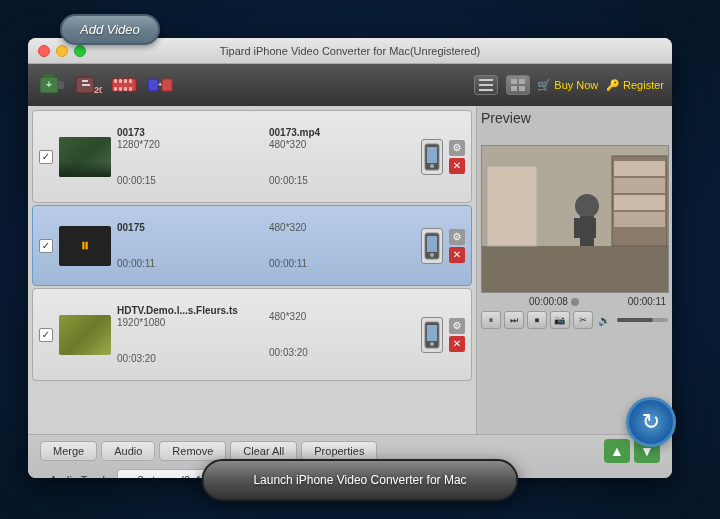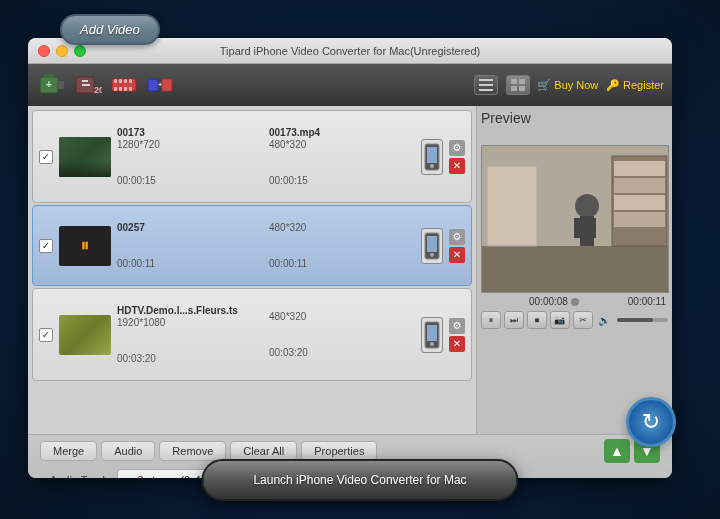--- a/index.html
+++ b/index.html
@@ -567,21 +567,21 @@
       </div>
 
       <div class="file-item selected">
         <div class="file-checkbox checked"></div>
         <div class="file-thumb">
           <div class="thumb-scene2">
             <span class="thumb-pause">⏸</span>
           </div>
         </div>
         <div class="file-info">
-          <span class="file-name">00257</span>
+          <span class="file-name">00175</span>
           <span class="file-dur">00:00:11</span>
         </div>
         <div class="output-col file-info">
           <span class="file-res">480*320</span>
           <span class="file-dur">00:00:11</span>
         </div>
         <div class="device-icon">
           <svg width="16" height="28" viewBox="0 0 16 28">
             <rect x="1" y="1" width="14" height="26" rx="2" fill="#555" stroke="#888" stroke-width="1"></rect>
             <rect x="3" y="4" width="10" height="16" fill="#88aacc"></rect>

